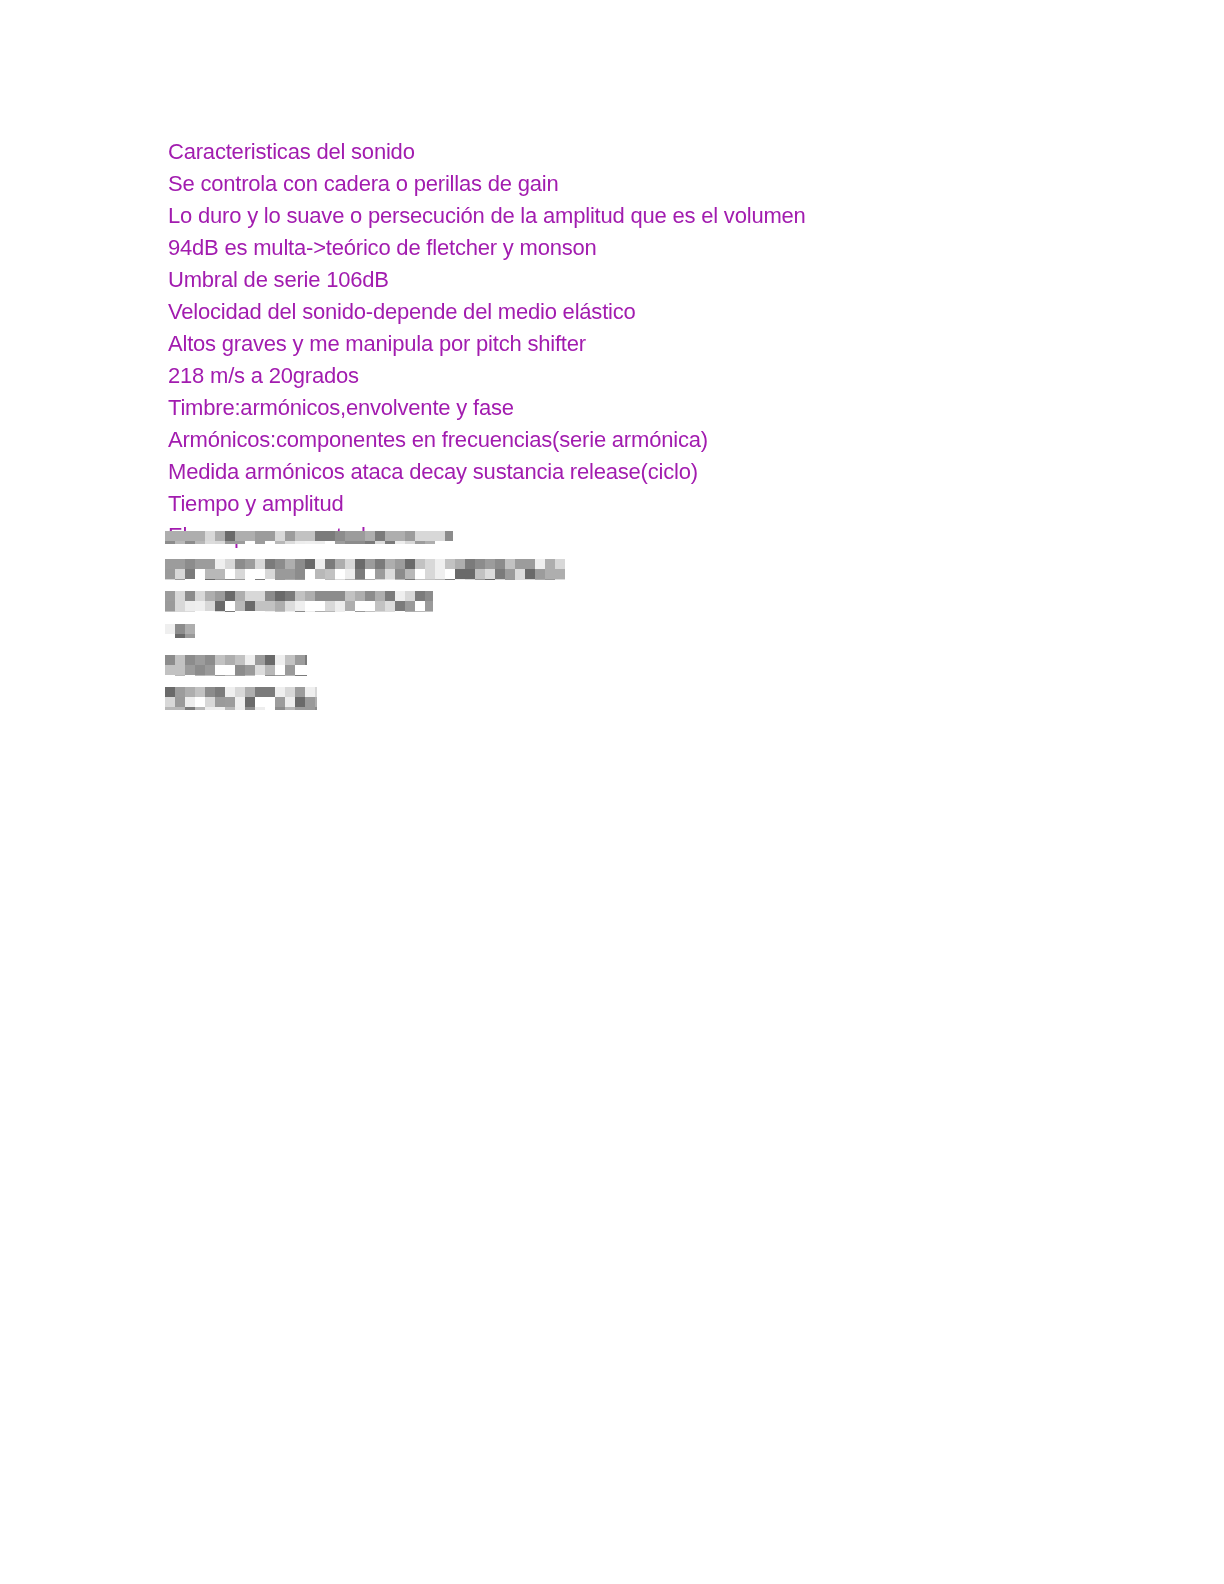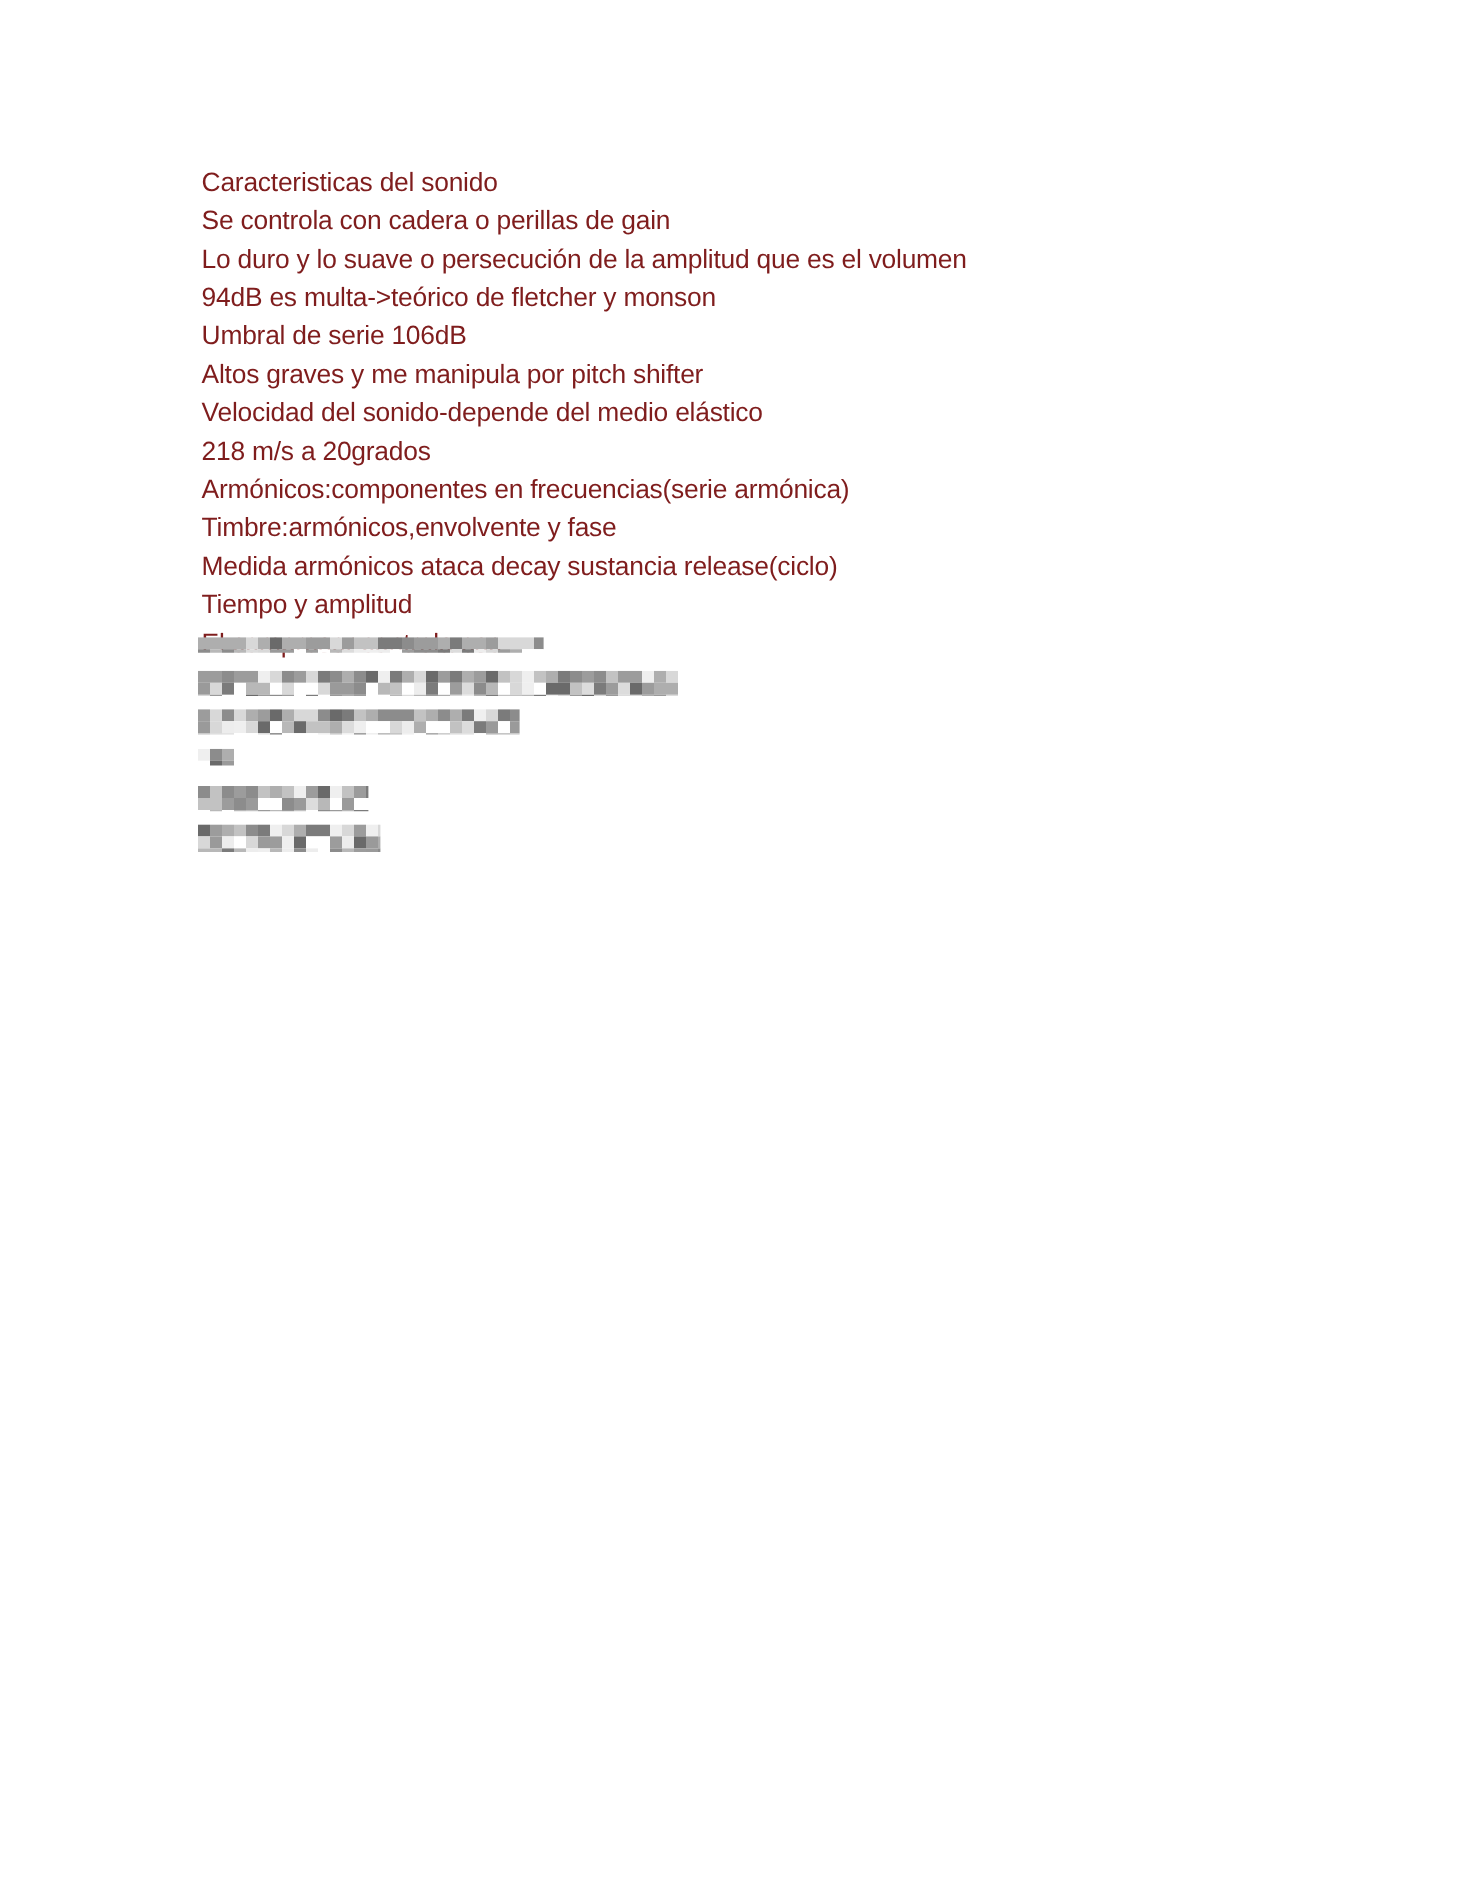--- a/index.html
+++ b/index.html
@@ -15,21 +15,21 @@
     overflow: hidden;
     font-family: "Liberation Sans", sans-serif;
   }
   .doc-content {
     position: absolute;
     left: 168px;
     top: 136px;
     width: 900px;
     font-size: 22px;
     line-height: 32px;
-    color: #7f1d1d;
+    color: #a21caf;
     letter-spacing: -0.2px;
   }
   .text-line {
     position: relative;
     height: 32px;
     white-space: pre;
   }
   .mosaic {
     position: absolute;
     left: -3px;
@@ -50,25 +50,25 @@
 </head>
 <body>
 
 <div class="page">
   <div class="doc-content">
       <div class="text-line"><span>Caracteristicas del sonido</span></div>
       <div class="text-line"><span>Se controla con cadera o perillas de gain</span></div>
       <div class="text-line"><span>Lo duro y lo suave o persecución de la amplitud que es el volumen</span></div>
       <div class="text-line"><span>94dB es multa-&gt;teórico de fletcher y monson</span></div>
       <div class="text-line"><span>Umbral de serie 106dB</span></div>
+      <div class="text-line"><span>Velocidad del sonido-depende del medio elástico</span></div>
       <div class="text-line"><span>Altos graves y me manipula por pitch shifter</span></div>
-      <div class="text-line"><span>Velocidad del sonido-depende del medio elástico</span></div>
       <div class="text-line"><span>218 m/s a 20grados</span></div>
+      <div class="text-line"><span>Timbre:armónicos,envolvente y fase</span></div>
       <div class="text-line"><span>Armónicos:componentes en frecuencias(serie armónica)</span></div>
-      <div class="text-line"><span>Timbre:armónicos,envolvente y fase</span></div>
       <div class="text-line"><span>Medida armónicos ataca decay sustancia release(ciclo)</span></div>
       <div class="text-line"><span>Tiempo y amplitud</span></div>
       <div class="text-line"><span>El compresor controla eso</span><div class="mosaic" style="top: 11px; width: 288px; height: 13px;"><div class="mosaic-row"><span class="mosaic-cell" style="background: rgb(174, 174, 174);"></span><span class="mosaic-cell" style="background: rgb(174, 174, 174);"></span><span class="mosaic-cell" style="background: rgb(174, 174, 174);"></span><span class="mosaic-cell" style="background: rgb(174, 174, 174);"></span><span class="mosaic-cell" style="background: rgb(216, 216, 216);"></span><span class="mosaic-cell" style="background: rgb(174, 174, 174);"></span><span class="mosaic-cell" style="background: rgb(106, 106, 106);"></span><span class="mosaic-cell" style="background: rgb(174, 174, 174);"></span><span class="mosaic-cell" style="background: rgb(174, 174, 174);"></span><span class="mosaic-cell" style="background: rgb(156, 156, 156);"></span><span class="mosaic-cell" style="background: rgb(156, 156, 156);"></span><span class="mosaic-cell" style="background: rgb(216, 216, 216);"></span><span class="mosaic-cell" style="background: rgb(156, 156, 156);"></span><span class="mosaic-cell" style="background: rgb(194, 194, 194);"></span><span class="mosaic-cell" style="background: rgb(194, 194, 194);"></span><span class="mosaic-cell" style="background: rgb(123, 123, 123);"></span><span class="mosaic-cell" style="background: rgb(123, 123, 123);"></span><span class="mosaic-cell" style="background: rgb(140, 140, 140);"></span><span class="mosaic-cell" style="background: rgb(156, 156, 156);"></span><span class="mosaic-cell" style="background: rgb(156, 156, 156);"></span><span class="mosaic-cell" style="background: rgb(174, 174, 174);"></span><span class="mosaic-cell" style="background: rgb(123, 123, 123);"></span><span class="mosaic-cell" style="background: rgb(174, 174, 174);"></span><span class="mosaic-cell" style="background: rgb(174, 174, 174);"></span><span class="mosaic-cell" style="background: rgb(156, 156, 156);"></span><span class="mosaic-cell" style="background: rgb(216, 216, 216);"></span><span class="mosaic-cell" style="background: rgb(216, 216, 216);"></span><span class="mosaic-cell" style="background: rgb(216, 216, 216);"></span><span class="mosaic-cell" style="background: rgb(140, 140, 140);"></span></div><div class="mosaic-row"><span class="mosaic-cell" style="background: rgb(140, 140, 140);"></span><span class="mosaic-cell" style="background: rgb(184, 184, 184);"></span><span class="mosaic-cell" style="background: rgb(140, 140, 140);"></span><span class="mosaic-cell" style="background: rgb(184, 184, 184);"></span><span class="mosaic-cell" style="background: rgb(220, 220, 220);"></span><span class="mosaic-cell" style="background: rgb(216, 216, 216);"></span><span class="mosaic-cell" style="background: rgb(154, 154, 154);"></span><span class="mosaic-cell" style="background: rgb(156, 156, 156);"></span><span class="mosaic-cell" style="background: rgb(255, 255, 255);"></span><span class="mosaic-cell" style="background: rgb(156, 156, 156);"></span><span class="mosaic-cell" style="background: rgb(255, 255, 255);"></span><span class="mosaic-cell" style="background: rgb(184, 184, 184);"></span><span class="mosaic-cell" style="background: rgb(220, 220, 220);"></span><span class="mosaic-cell" style="background: rgb(237, 237, 237);"></span><span class="mosaic-cell" style="background: rgb(239, 239, 239);"></span><span class="mosaic-cell" style="background: rgb(237, 237, 237);"></span><span class="mosaic-cell" style="background: rgb(255, 255, 255);"></span><span class="mosaic-cell" style="background: rgb(156, 156, 156);"></span><span class="mosaic-cell" style="background: rgb(140, 140, 140);"></span><span class="mosaic-cell" style="background: rgb(140, 140, 140);"></span><span class="mosaic-cell" style="background: rgb(123, 123, 123);"></span><span class="mosaic-cell" style="background: rgb(220, 220, 220);"></span><span class="mosaic-cell" style="background: rgb(123, 123, 123);"></span><span class="mosaic-cell" style="background: rgb(237, 237, 237);"></span><span class="mosaic-cell" style="background: rgb(216, 216, 216);"></span><span class="mosaic-cell" style="background: rgb(156, 156, 156);"></span><span class="mosaic-cell" style="background: rgb(174, 174, 174);"></span><span class="mosaic-cell" style="background: rgb(255, 255, 255);"></span><span class="mosaic-cell" style="background: rgb(255, 255, 255);"></span></div></div></div>
       <div class="text-line"><div class="mosaic" style="top: 7px; width: 400px; height: 21px;"><div class="mosaic-row"><span class="mosaic-cell" style="background: rgb(156, 156, 156);"></span><span class="mosaic-cell" style="background: rgb(156, 156, 156);"></span><span class="mosaic-cell" style="background: rgb(140, 140, 140);"></span><span class="mosaic-cell" style="background: rgb(156, 156, 156);"></span><span class="mosaic-cell" style="background: rgb(156, 156, 156);"></span><span class="mosaic-cell" style="background: rgb(239, 239, 239);"></span><span class="mosaic-cell" style="background: rgb(216, 216, 216);"></span><span class="mosaic-cell" style="background: rgb(140, 140, 140);"></span><span class="mosaic-cell" style="background: rgb(156, 156, 156);"></span><span class="mosaic-cell" style="background: rgb(216, 216, 216);"></span><span class="mosaic-cell" style="background: rgb(123, 123, 123);"></span><span class="mosaic-cell" style="background: rgb(140, 140, 140);"></span><span class="mosaic-cell" style="background: rgb(174, 174, 174);"></span><span class="mosaic-cell" style="background: rgb(140, 140, 140);"></span><span class="mosaic-cell" style="background: rgb(106, 106, 106);"></span><span class="mosaic-cell" style="background: rgb(239, 239, 239);"></span><span class="mosaic-cell" style="background: rgb(123, 123, 123);"></span><span class="mosaic-cell" style="background: rgb(174, 174, 174);"></span><span class="mosaic-cell" style="background: rgb(216, 216, 216);"></span><span class="mosaic-cell" style="background: rgb(106, 106, 106);"></span><span class="mosaic-cell" style="background: rgb(156, 156, 156);"></span><span class="mosaic-cell" style="background: rgb(123, 123, 123);"></span><span class="mosaic-cell" style="background: rgb(174, 174, 174);"></span><span class="mosaic-cell" style="background: rgb(156, 156, 156);"></span><span class="mosaic-cell" style="background: rgb(106, 106, 106);"></span><span class="mosaic-cell" style="background: rgb(194, 194, 194);"></span><span class="mosaic-cell" style="background: rgb(216, 216, 216);"></span><span class="mosaic-cell" style="background: rgb(239, 239, 239);"></span><span class="mosaic-cell" style="background: rgb(194, 194, 194);"></span><span class="mosaic-cell" style="background: rgb(174, 174, 174);"></span><span class="mosaic-cell" style="background: rgb(123, 123, 123);"></span><span class="mosaic-cell" style="background: rgb(140, 140, 140);"></span><span class="mosaic-cell" style="background: rgb(156, 156, 156);"></span><span class="mosaic-cell" style="background: rgb(140, 140, 140);"></span><span class="mosaic-cell" style="background: rgb(194, 194, 194);"></span><span class="mosaic-cell" style="background: rgb(156, 156, 156);"></span><span class="mosaic-cell" style="background: rgb(156, 156, 156);"></span><span class="mosaic-cell" style="background: rgb(239, 239, 239);"></span><span class="mosaic-cell" style="background: rgb(174, 174, 174);"></span><span class="mosaic-cell" style="background: rgb(216, 216, 216);"></span></div><div class="mosaic-row"><span class="mosaic-cell" style="background: rgb(154, 154, 154);"></span><span class="mosaic-cell" style="background: rgb(216, 216, 216);"></span><span class="mosaic-cell" style="background: rgb(123, 123, 123);"></span><span class="mosaic-cell" style="background: rgb(255, 255, 255);"></span><span class="mosaic-cell" style="background: rgb(184, 184, 184);"></span><span class="mosaic-cell" style="background: rgb(184, 184, 184);"></span><span class="mosaic-cell" style="background: rgb(255, 255, 255);"></span><span class="mosaic-cell" style="background: rgb(216, 216, 216);"></span><span class="mosaic-cell" style="background: rgb(255, 255, 255);"></span><span class="mosaic-cell" style="background: rgb(255, 255, 255);"></span><span class="mosaic-cell" style="background: rgb(216, 216, 216);"></span><span class="mosaic-cell" style="background: rgb(154, 154, 154);"></span><span class="mosaic-cell" style="background: rgb(154, 154, 154);"></span><span class="mosaic-cell" style="background: rgb(140, 140, 140);"></span><span class="mosaic-cell" style="background: rgb(255, 255, 255);"></span><span class="mosaic-cell" style="background: rgb(184, 184, 184);"></span><span class="mosaic-cell" style="background: rgb(194, 194, 194);"></span><span class="mosaic-cell" style="background: rgb(255, 255, 255);"></span><span class="mosaic-cell" style="background: rgb(237, 237, 237);"></span><span class="mosaic-cell" style="background: rgb(123, 123, 123);"></span><span class="mosaic-cell" style="background: rgb(255, 255, 255);"></span><span class="mosaic-cell" style="background: rgb(156, 156, 156);"></span><span class="mosaic-cell" style="background: rgb(220, 220, 220);"></span><span class="mosaic-cell" style="background: rgb(140, 140, 140);"></span><span class="mosaic-cell" style="background: rgb(184, 184, 184);"></span><span class="mosaic-cell" style="background: rgb(255, 255, 255);"></span><span class="mosaic-cell" style="background: rgb(216, 216, 216);"></span><span class="mosaic-cell" style="background: rgb(239, 239, 239);"></span><span class="mosaic-cell" style="background: rgb(255, 255, 255);"></span><span class="mosaic-cell" style="background: rgb(106, 106, 106);"></span><span class="mosaic-cell" style="background: rgb(106, 106, 106);"></span><span class="mosaic-cell" style="background: rgb(194, 194, 194);"></span><span class="mosaic-cell" style="background: rgb(220, 220, 220);"></span><span class="mosaic-cell" style="background: rgb(123, 123, 123);"></span><span class="mosaic-cell" style="background: rgb(156, 156, 156);"></span><span class="mosaic-cell" style="background: rgb(220, 220, 220);"></span><span class="mosaic-cell" style="background: rgb(106, 106, 106);"></span><span class="mosaic-cell" style="background: rgb(156, 156, 156);"></span><span class="mosaic-cell" style="background: rgb(174, 174, 174);"></span><span class="mosaic-cell" style="background: rgb(174, 174, 174);"></span></div><div class="mosaic-row"><span class="mosaic-cell" style="background: rgb(216, 216, 216);"></span><span class="mosaic-cell" style="background: rgb(154, 154, 154);"></span><span class="mosaic-cell" style="background: rgb(255, 255, 255);"></span><span class="mosaic-cell" style="background: rgb(255, 255, 255);"></span><span class="mosaic-cell" style="background: rgb(106, 106, 106);"></span><span class="mosaic-cell" style="background: rgb(156, 156, 156);"></span><span class="mosaic-cell" style="background: rgb(140, 140, 140);"></span><span class="mosaic-cell" style="background: rgb(156, 156, 156);"></span><span class="mosaic-cell" style="background: rgb(255, 255, 255);"></span><span class="mosaic-cell" style="background: rgb(123, 123, 123);"></span><span class="mosaic-cell" style="background: rgb(255, 255, 255);"></span><span class="mosaic-cell" style="background: rgb(154, 154, 154);"></span><span class="mosaic-cell" style="background: rgb(174, 174, 174);"></span><span class="mosaic-cell" style="background: rgb(156, 156, 156);"></span><span class="mosaic-cell" style="background: rgb(255, 255, 255);"></span><span class="mosaic-cell" style="background: rgb(255, 255, 255);"></span><span class="mosaic-cell" style="background: rgb(184, 184, 184);"></span><span class="mosaic-cell" style="background: rgb(220, 220, 220);"></span><span class="mosaic-cell" style="background: rgb(184, 184, 184);"></span><span class="mosaic-cell" style="background: rgb(156, 156, 156);"></span><span class="mosaic-cell" style="background: rgb(174, 174, 174);"></span><span class="mosaic-cell" style="background: rgb(216, 216, 216);"></span><span class="mosaic-cell" style="background: rgb(237, 237, 237);"></span><span class="mosaic-cell" style="background: rgb(184, 184, 184);"></span><span class="mosaic-cell" style="background: rgb(123, 123, 123);"></span><span class="mosaic-cell" style="background: rgb(194, 194, 194);"></span><span class="mosaic-cell" style="background: rgb(194, 194, 194);"></span><span class="mosaic-cell" style="background: rgb(184, 184, 184);"></span><span class="mosaic-cell" style="background: rgb(123, 123, 123);"></span><span class="mosaic-cell" style="background: rgb(239, 239, 239);"></span><span class="mosaic-cell" style="background: rgb(216, 216, 216);"></span><span class="mosaic-cell" style="background: rgb(154, 154, 154);"></span><span class="mosaic-cell" style="background: rgb(106, 106, 106);"></span><span class="mosaic-cell" style="background: rgb(216, 216, 216);"></span><span class="mosaic-cell" style="background: rgb(154, 154, 154);"></span><span class="mosaic-cell" style="background: rgb(220, 220, 220);"></span><span class="mosaic-cell" style="background: rgb(216, 216, 216);"></span><span class="mosaic-cell" style="background: rgb(174, 174, 174);"></span><span class="mosaic-cell" style="background: rgb(154, 154, 154);"></span><span class="mosaic-cell" style="background: rgb(220, 220, 220);"></span></div></div></div>
       <div class="text-line"><div class="mosaic" style="top: 7px; width: 268px; height: 21px;"><div class="mosaic-row"><span class="mosaic-cell" style="background: rgb(156, 156, 156);"></span><span class="mosaic-cell" style="background: rgb(216, 216, 216);"></span><span class="mosaic-cell" style="background: rgb(140, 140, 140);"></span><span class="mosaic-cell" style="background: rgb(216, 216, 216);"></span><span class="mosaic-cell" style="background: rgb(174, 174, 174);"></span><span class="mosaic-cell" style="background: rgb(156, 156, 156);"></span><span class="mosaic-cell" style="background: rgb(106, 106, 106);"></span><span class="mosaic-cell" style="background: rgb(174, 174, 174);"></span><span class="mosaic-cell" style="background: rgb(216, 216, 216);"></span><span class="mosaic-cell" style="background: rgb(216, 216, 216);"></span><span class="mosaic-cell" style="background: rgb(140, 140, 140);"></span><span class="mosaic-cell" style="background: rgb(106, 106, 106);"></span><span class="mosaic-cell" style="background: rgb(123, 123, 123);"></span><span class="mosaic-cell" style="background: rgb(194, 194, 194);"></span><span class="mosaic-cell" style="background: rgb(174, 174, 174);"></span><span class="mosaic-cell" style="background: rgb(140, 140, 140);"></span><span class="mosaic-cell" style="background: rgb(140, 140, 140);"></span><span class="mosaic-cell" style="background: rgb(140, 140, 140);"></span><span class="mosaic-cell" style="background: rgb(194, 194, 194);"></span><span class="mosaic-cell" style="background: rgb(174, 174, 174);"></span><span class="mosaic-cell" style="background: rgb(140, 140, 140);"></span><span class="mosaic-cell" style="background: rgb(174, 174, 174);"></span><span class="mosaic-cell" style="background: rgb(123, 123, 123);"></span><span class="mosaic-cell" style="background: rgb(239, 239, 239);"></span><span class="mosaic-cell" style="background: rgb(216, 216, 216);"></span><span class="mosaic-cell" style="background: rgb(123, 123, 123);"></span><span class="mosaic-cell" style="background: rgb(140, 140, 140);"></span></div><div class="mosaic-row"><span class="mosaic-cell" style="background: rgb(154, 154, 154);"></span><span class="mosaic-cell" style="background: rgb(216, 216, 216);"></span><span class="mosaic-cell" style="background: rgb(237, 237, 237);"></span><span class="mosaic-cell" style="background: rgb(239, 239, 239);"></span><span class="mosaic-cell" style="background: rgb(216, 216, 216);"></span><span class="mosaic-cell" style="background: rgb(106, 106, 106);"></span><span class="mosaic-cell" style="background: rgb(255, 255, 255);"></span><span class="mosaic-cell" style="background: rgb(184, 184, 184);"></span><span class="mosaic-cell" style="background: rgb(106, 106, 106);"></span><span class="mosaic-cell" style="background: rgb(194, 194, 194);"></span><span class="mosaic-cell" style="background: rgb(194, 194, 194);"></span><span class="mosaic-cell" style="background: rgb(174, 174, 174);"></span><span class="mosaic-cell" style="background: rgb(220, 220, 220);"></span><span class="mosaic-cell" style="background: rgb(239, 239, 239);"></span><span class="mosaic-cell" style="background: rgb(255, 255, 255);"></span><span class="mosaic-cell" style="background: rgb(255, 255, 255);"></span><span class="mosaic-cell" style="background: rgb(216, 216, 216);"></span><span class="mosaic-cell" style="background: rgb(237, 237, 237);"></span><span class="mosaic-cell" style="background: rgb(174, 174, 174);"></span><span class="mosaic-cell" style="background: rgb(255, 255, 255);"></span><span class="mosaic-cell" style="background: rgb(255, 255, 255);"></span><span class="mosaic-cell" style="background: rgb(194, 194, 194);"></span><span class="mosaic-cell" style="background: rgb(220, 220, 220);"></span><span class="mosaic-cell" style="background: rgb(123, 123, 123);"></span><span class="mosaic-cell" style="background: rgb(154, 154, 154);"></span><span class="mosaic-cell" style="background: rgb(255, 255, 255);"></span><span class="mosaic-cell" style="background: rgb(154, 154, 154);"></span></div><div class="mosaic-row"><span class="mosaic-cell" style="background: rgb(194, 194, 194);"></span><span class="mosaic-cell" style="background: rgb(216, 216, 216);"></span><span class="mosaic-cell" style="background: rgb(220, 220, 220);"></span><span class="mosaic-cell" style="background: rgb(255, 255, 255);"></span><span class="mosaic-cell" style="background: rgb(255, 255, 255);"></span><span class="mosaic-cell" style="background: rgb(220, 220, 220);"></span><span class="mosaic-cell" style="background: rgb(123, 123, 123);"></span><span class="mosaic-cell" style="background: rgb(255, 255, 255);"></span><span class="mosaic-cell" style="background: rgb(255, 255, 255);"></span><span class="mosaic-cell" style="background: rgb(255, 255, 255);"></span><span class="mosaic-cell" style="background: rgb(239, 239, 239);"></span><span class="mosaic-cell" style="background: rgb(194, 194, 194);"></span><span class="mosaic-cell" style="background: rgb(239, 239, 239);"></span><span class="mosaic-cell" style="background: rgb(140, 140, 140);"></span><span class="mosaic-cell" style="background: rgb(237, 237, 237);"></span><span class="mosaic-cell" style="background: rgb(174, 174, 174);"></span><span class="mosaic-cell" style="background: rgb(184, 184, 184);"></span><span class="mosaic-cell" style="background: rgb(237, 237, 237);"></span><span class="mosaic-cell" style="background: rgb(255, 255, 255);"></span><span class="mosaic-cell" style="background: rgb(154, 154, 154);"></span><span class="mosaic-cell" style="background: rgb(194, 194, 194);"></span><span class="mosaic-cell" style="background: rgb(216, 216, 216);"></span><span class="mosaic-cell" style="background: rgb(220, 220, 220);"></span><span class="mosaic-cell" style="background: rgb(255, 255, 255);"></span><span class="mosaic-cell" style="background: rgb(174, 174, 174);"></span><span class="mosaic-cell" style="background: rgb(184, 184, 184);"></span><span class="mosaic-cell" style="background: rgb(194, 194, 194);"></span></div></div></div>
       <div class="text-line"><div class="mosaic" style="top: 8px; width: 30px; height: 14px;"><div class="mosaic-row"><span class="mosaic-cell" style="background: rgb(239, 239, 239);"></span><span class="mosaic-cell" style="background: rgb(140, 140, 140);"></span><span class="mosaic-cell" style="background: rgb(174, 174, 174);"></span></div><div class="mosaic-row"><span class="mosaic-cell" style="background: rgb(255, 255, 255);"></span><span class="mosaic-cell" style="background: rgb(106, 106, 106);"></span><span class="mosaic-cell" style="background: rgb(154, 154, 154);"></span></div></div></div>
       <div class="text-line"><div class="mosaic" style="top: 7px; width: 142px; height: 21px;"><div class="mosaic-row"><span class="mosaic-cell" style="background: rgb(140, 140, 140);"></span><span class="mosaic-cell" style="background: rgb(194, 194, 194);"></span><span class="mosaic-cell" style="background: rgb(140, 140, 140);"></span><span class="mosaic-cell" style="background: rgb(156, 156, 156);"></span><span class="mosaic-cell" style="background: rgb(140, 140, 140);"></span><span class="mosaic-cell" style="background: rgb(194, 194, 194);"></span><span class="mosaic-cell" style="background: rgb(174, 174, 174);"></span><span class="mosaic-cell" style="background: rgb(194, 194, 194);"></span><span class="mosaic-cell" style="background: rgb(239, 239, 239);"></span><span class="mosaic-cell" style="background: rgb(156, 156, 156);"></span><span class="mosaic-cell" style="background: rgb(106, 106, 106);"></span><span class="mosaic-cell" style="background: rgb(239, 239, 239);"></span><span class="mosaic-cell" style="background: rgb(194, 194, 194);"></span><span class="mosaic-cell" style="background: rgb(156, 156, 156);"></span><span class="mosaic-cell" style="background: rgb(123, 123, 123);"></span></div><div class="mosaic-row"><span class="mosaic-cell" style="background: rgb(194, 194, 194);"></span><span class="mosaic-cell" style="background: rgb(194, 194, 194);"></span><span class="mosaic-cell" style="background: rgb(156, 156, 156);"></span><span class="mosaic-cell" style="background: rgb(140, 140, 140);"></span><span class="mosaic-cell" style="background: rgb(154, 154, 154);"></span><span class="mosaic-cell" style="background: rgb(255, 255, 255);"></span><span class="mosaic-cell" style="background: rgb(255, 255, 255);"></span><span class="mosaic-cell" style="background: rgb(140, 140, 140);"></span><span class="mosaic-cell" style="background: rgb(154, 154, 154);"></span><span class="mosaic-cell" style="background: rgb(220, 220, 220);"></span><span class="mosaic-cell" style="background: rgb(184, 184, 184);"></span><span class="mosaic-cell" style="background: rgb(255, 255, 255);"></span><span class="mosaic-cell" style="background: rgb(154, 154, 154);"></span><span class="mosaic-cell" style="background: rgb(255, 255, 255);"></span><span class="mosaic-cell" style="background: rgb(255, 255, 255);"></span></div><div class="mosaic-row"><span class="mosaic-cell" style="background: rgb(255, 255, 255);"></span><span class="mosaic-cell" style="background: rgb(184, 184, 184);"></span><span class="mosaic-cell" style="background: rgb(255, 255, 255);"></span><span class="mosaic-cell" style="background: rgb(184, 184, 184);"></span><span class="mosaic-cell" style="background: rgb(194, 194, 194);"></span><span class="mosaic-cell" style="background: rgb(154, 154, 154);"></span><span class="mosaic-cell" style="background: rgb(184, 184, 184);"></span><span class="mosaic-cell" style="background: rgb(154, 154, 154);"></span><span class="mosaic-cell" style="background: rgb(194, 194, 194);"></span><span class="mosaic-cell" style="background: rgb(255, 255, 255);"></span><span class="mosaic-cell" style="background: rgb(140, 140, 140);"></span><span class="mosaic-cell" style="background: rgb(154, 154, 154);"></span><span class="mosaic-cell" style="background: rgb(184, 184, 184);"></span><span class="mosaic-cell" style="background: rgb(123, 123, 123);"></span><span class="mosaic-cell" style="background: rgb(123, 123, 123);"></span></div></div></div>
       <div class="text-line"><div class="mosaic" style="top: 7px; width: 152px; height: 23px;"><div class="mosaic-row"><span class="mosaic-cell" style="background: rgb(106, 106, 106);"></span><span class="mosaic-cell" style="background: rgb(156, 156, 156);"></span><span class="mosaic-cell" style="background: rgb(174, 174, 174);"></span><span class="mosaic-cell" style="background: rgb(194, 194, 194);"></span><span class="mosaic-cell" style="background: rgb(140, 140, 140);"></span><span class="mosaic-cell" style="background: rgb(123, 123, 123);"></span><span class="mosaic-cell" style="background: rgb(239, 239, 239);"></span><span class="mosaic-cell" style="background: rgb(216, 216, 216);"></span><span class="mosaic-cell" style="background: rgb(174, 174, 174);"></span><span class="mosaic-cell" style="background: rgb(123, 123, 123);"></span><span class="mosaic-cell" style="background: rgb(123, 123, 123);"></span><span class="mosaic-cell" style="background: rgb(239, 239, 239);"></span><span class="mosaic-cell" style="background: rgb(216, 216, 216);"></span><span class="mosaic-cell" style="background: rgb(156, 156, 156);"></span><span class="mosaic-cell" style="background: rgb(239, 239, 239);"></span><span class="mosaic-cell" style="background: rgb(216, 216, 216);"></span></div><div class="mosaic-row"><span class="mosaic-cell" style="background: rgb(216, 216, 216);"></span><span class="mosaic-cell" style="background: rgb(154, 154, 154);"></span><span class="mosaic-cell" style="background: rgb(237, 237, 237);"></span><span class="mosaic-cell" style="background: rgb(255, 255, 255);"></span><span class="mosaic-cell" style="background: rgb(216, 216, 216);"></span><span class="mosaic-cell" style="background: rgb(154, 154, 154);"></span><span class="mosaic-cell" style="background: rgb(156, 156, 156);"></span><span class="mosaic-cell" style="background: rgb(239, 239, 239);"></span><span class="mosaic-cell" style="background: rgb(106, 106, 106);"></span><span class="mosaic-cell" style="background: rgb(255, 255, 255);"></span><span class="mosaic-cell" style="background: rgb(255, 255, 255);"></span><span class="mosaic-cell" style="background: rgb(156, 156, 156);"></span><span class="mosaic-cell" style="background: rgb(237, 237, 237);"></span><span class="mosaic-cell" style="background: rgb(106, 106, 106);"></span><span class="mosaic-cell" style="background: rgb(154, 154, 154);"></span><span class="mosaic-cell" style="background: rgb(174, 174, 174);"></span></div><div class="mosaic-row"><span class="mosaic-cell" style="background: rgb(184, 184, 184);"></span><span class="mosaic-cell" style="background: rgb(184, 184, 184);"></span><span class="mosaic-cell" style="background: rgb(123, 123, 123);"></span><span class="mosaic-cell" style="background: rgb(184, 184, 184);"></span><span class="mosaic-cell" style="background: rgb(237, 237, 237);"></span><span class="mosaic-cell" style="background: rgb(239, 239, 239);"></span><span class="mosaic-cell" style="background: rgb(184, 184, 184);"></span><span class="mosaic-cell" style="background: rgb(237, 237, 237);"></span><span class="mosaic-cell" style="background: rgb(140, 140, 140);"></span><span class="mosaic-cell" style="background: rgb(237, 237, 237);"></span><span class="mosaic-cell" style="background: rgb(255, 255, 255);"></span><span class="mosaic-cell" style="background: rgb(140, 140, 140);"></span><span class="mosaic-cell" style="background: rgb(184, 184, 184);"></span><span class="mosaic-cell" style="background: rgb(156, 156, 156);"></span><span class="mosaic-cell" style="background: rgb(154, 154, 154);"></span><span class="mosaic-cell" style="background: rgb(140, 140, 140);"></span></div></div></div>
     </div>
 </div>

